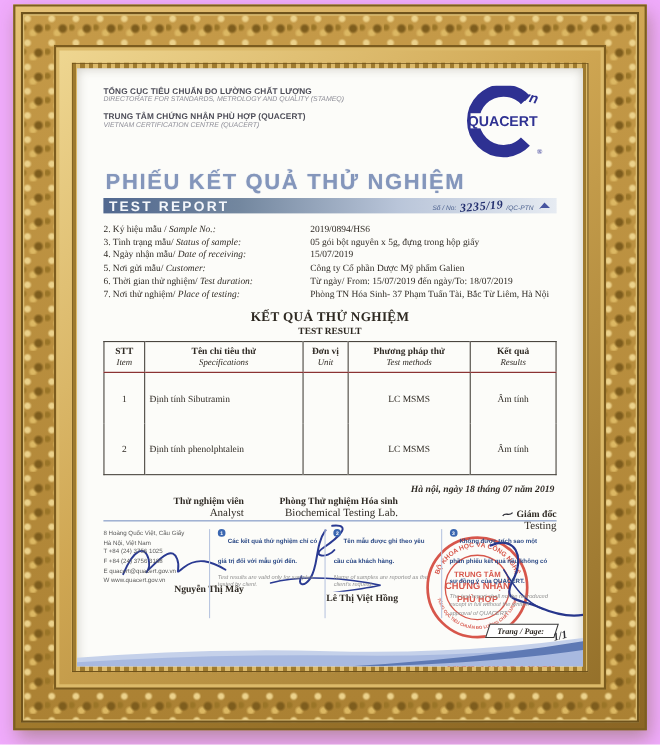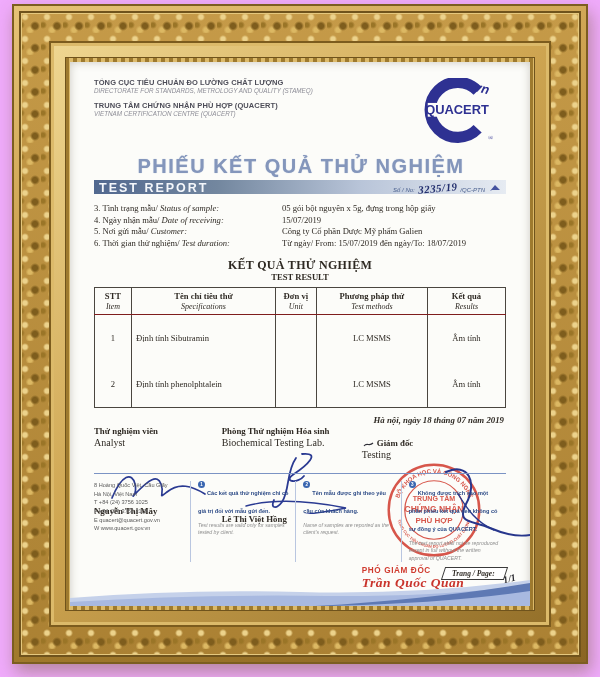--- a/index.html
+++ b/index.html
@@ -28,21 +28,21 @@
   .paper{position:relative;height:100%;box-sizing:border-box;background:#fcfcf9;
          box-shadow:inset 0 0 10px rgba(60,50,30,.25);overflow:hidden;padding:12px 24px;}
   
   .hdr{display:flex;justify-content:space-between;align-items:flex-start;margin-top:4px;}
   .org{font-family:"Liberation Sans",sans-serif;color:#4d4d58;}
   .org .vi{font-weight:bold;font-size:7.5px;letter-spacing:.1px;}
   .org .en{font-style:italic;font-size:6.3px;color:#8d8d97;margin-bottom:7px;}
   .logo{width:86px;margin-right:6px;}
   
   .title-vi{font-family:"Liberation Sans",sans-serif;font-weight:bold;font-size:20px;
-            letter-spacing:1.5px;color:#8496bb;margin:10px 0 2px 2px;text-shadow:0 0 1px #aebbd6;text-align:center;}
+            letter-spacing:1.5px;color:#8496bb;margin:10px 0 2px 2px;text-shadow:0 0 1px #aebbd6;}
   .band{position:relative;height:14px;margin-top:2px;
         background:linear-gradient(90deg,#51688f 0%,#73879f 30%,#b9c5d9 65%,#e6ebf2 100%);}
   .band .tr{position:absolute;left:5px;top:1px;font-family:"Liberation Sans",sans-serif;
             font-weight:bold;font-size:12.5px;letter-spacing:2px;color:#f4f7fb;}
   .numline{position:absolute;right:4px;top:2px;display:flex;align-items:baseline;gap:3px;
            font-family:"Liberation Sans",sans-serif;}
   .numlbl,.numsuf{font-size:6px;color:#4b608e;font-style:italic;}
   .numval{font-size:11px;font-weight:bold;font-style:italic;color:#232f6e;
           transform:rotate(-5deg);letter-spacing:.5px;font-family:"Liberation Serif",serif;}
   
@@ -62,21 +62,21 @@
   table.res th,table.res td{border-left:1px solid #4a4640;padding:2px 4px;}
   table.res th:first-child,table.res td:first-child{border-left:none;}
   table.res thead th{border-bottom:1px solid #7f1d1d;font-size:8.6px;line-height:1.2;padding:3px 2px;}
   table.res thead .en{font-weight:normal;font-style:italic;font-size:8px;}
   table.res td{font-size:8.6px;height:42px;vertical-align:middle;}
   td.c{text-align:center;} td.l{text-align:left;padding-left:8px;}
   
   .dateline{text-align:right;font-style:italic;font-weight:bold;font-size:8.8px;
             color:#2f2a24;margin:7px 2px 0 0;}
   .sigs{display:flex;margin-top:1px;height:158px;}
-  .sigcol{text-align:left;color:#2f2a24;position:relative;}
+  .sigcol{text-align:right;color:#2f2a24;position:relative;}
   .s1{width:31%;} .s2{width:34%;} .s3{width:35%;margin-top:12px;}
   .sigttl{font-weight:bold;font-size:8.8px;line-height:1.25;}
   .sigen{font-size:10px;}
   .signame{font-weight:bold;font-size:8.8px;}
   .sig-svg{display:block;margin:0 auto;}
   .s1 .sig-svg{margin-top:16px;} .s2 .sig-svg{margin-top:2px;}
   .stampwrap{position:relative;width:104px;margin:0 auto;margin-top:0px;}
   .dirsig{position:absolute;left:46px;top:4px;}
   .redrole{font-family:"Liberation Sans",sans-serif;font-weight:bold;font-size:8.2px;
            letter-spacing:.6px;color:#d03b2f;margin-top:2px;}
@@ -136,34 +136,42 @@
                 <span class="numval">3235/19</span>
                 <span class="numsuf">/QC-PTN</span>
                 <svg width="14" height="9">
                   <path d="M2 8 L7 2 L12 7 L4 7 Z" fill="#2a3a92" opacity="0.85"></path>
                 </svg>
               </span>
             </div>
 
             <div class="info">
               <div class="irow">
+                <span class="ilab"><span>2. Ký hiệu mẫu /</span> <span class="en">Sample No.:</span></span>
+                <span class="ival">2019/0894/HS6</span>
+              </div>
+              <div class="irow">
                 <span class="ilab"><span>3. Tình trạng mẫu/</span> <span class="en">Status of sample:</span></span>
                 <span class="ival">05 gói bột nguyên x 5g, đựng trong hộp giấy</span>
               </div>
               <div class="irow">
                 <span class="ilab"><span>4. Ngày nhận mẫu/</span> <span class="en">Date of receiving:</span></span>
                 <span class="ival">15/07/2019</span>
               </div>
               <div class="irow">
                 <span class="ilab"><span>5. Nơi gửi mẫu/</span> <span class="en">Customer:</span></span>
                 <span class="ival">Công ty Cổ phần Dược Mỹ phẩm Galien</span>
               </div>
               <div class="irow">
                 <span class="ilab"><span>6. Thời gian thử nghiệm/</span> <span class="en">Test duration:</span></span>
                 <span class="ival">Từ ngày/ From: 15/07/2019 đến ngày/To: 18/07/2019</span>
+              </div>
+              <div class="irow">
+                <span class="ilab"><span>7. Nơi thử nghiệm/</span> <span class="en">Place of testing:</span></span>
+                <span class="ival">Phòng TN Hóa Sinh- 37 Phạm Tuấn Tài, Bắc Từ Liêm, Hà Nội</span>
               </div>
             </div>
 
             <div class="rhead">
               <div class="vi">KẾT QUẢ THỬ NGHIỆM</div>
               <div class="en">TEST RESULT</div>
             </div>
 
             <table class="res">
               <thead>

